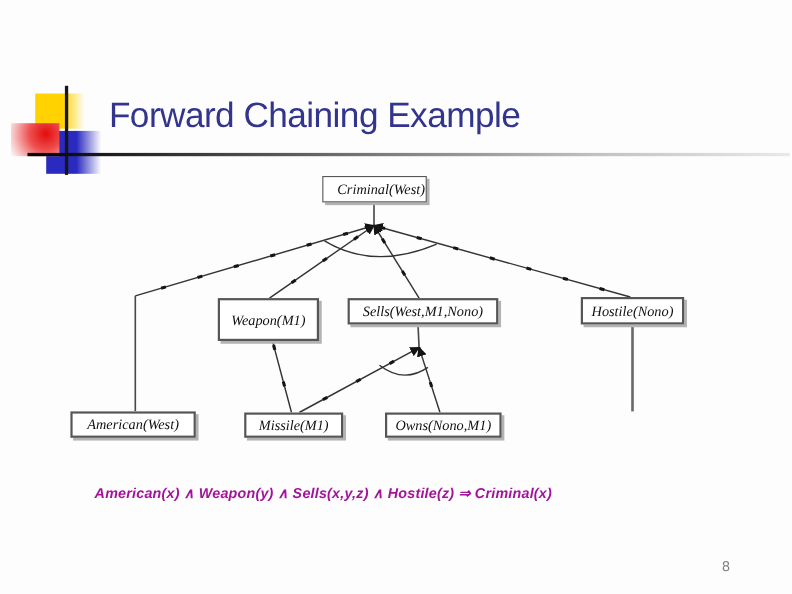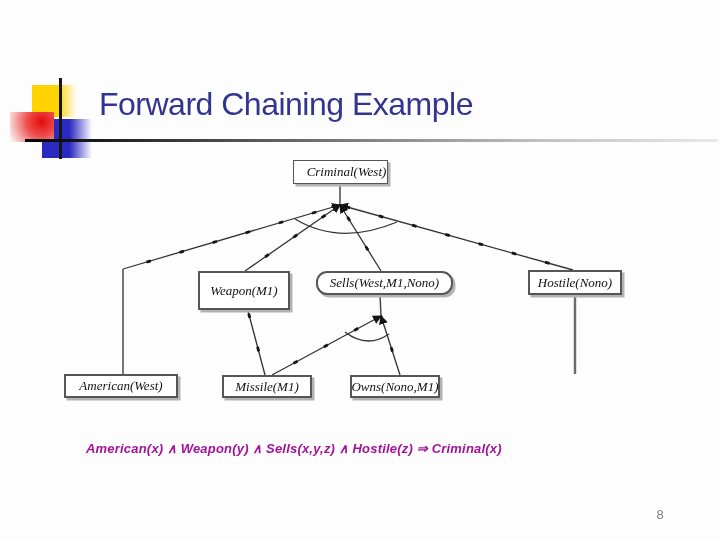--- a/index.html
+++ b/index.html
@@ -27,25 +27,25 @@
   .node{
     position:absolute;box-sizing:border-box;background:#ffffff;
     border:2px solid #565656;box-shadow:2.5px 2.5px 0 #b3b3b3;
     font-family:"Liberation Serif",serif;font-style:italic;
     font-size:13px;color:#101010;
     display:flex;align-items:center;justify-content:center;
     white-space:nowrap;z-index:3;
   }
   .n-criminal{left:293px;top:160px;width:95px;height:24px;border-width:1.5px;padding-left:12px;}
   .n-weapon  {left:198px;top:271px;width:92px;height:39px;}
-  .n-sells   {left:316px;top:271px;width:137px;height:24px;border-radius:11px;}
+  .n-sells   {left:316px;top:271px;width:137px;height:24px;}
   .n-hostile {left:528px;top:270px;width:94px;height:25px;}
   .n-american{left:64px; top:374px;width:114px;height:24px;}
   .n-missile {left:222px;top:375px;width:90px;height:23px;text-align:right;}
-  .n-owns    {left:350px;top:375px;width:90px;height:23px;}
+  .n-owns    {left:350px;top:375px;width:106px;height:23px;}
   .n-enemy   {left:506px;top:374px;width:146px;height:24px;}
   
   .wires{position:absolute;left:0;top:0;width:720px;height:540px;z-index:2;}
   .edge{stroke:#333333;stroke-width:1.3;fill:none;}
   .edge-plain{stroke:#4a4a4a;stroke-width:1.5;fill:none;}
   .edge-thick{stroke:#6a6a6a;stroke-width:2.4;fill:none;}
   .edge-dash{stroke:#141414;stroke-width:2.8;fill:none;
     stroke-dasharray:4.5 30;stroke-dashoffset:10;}
   .and-arc{stroke:#333333;stroke-width:1.3;fill:none;}
   

